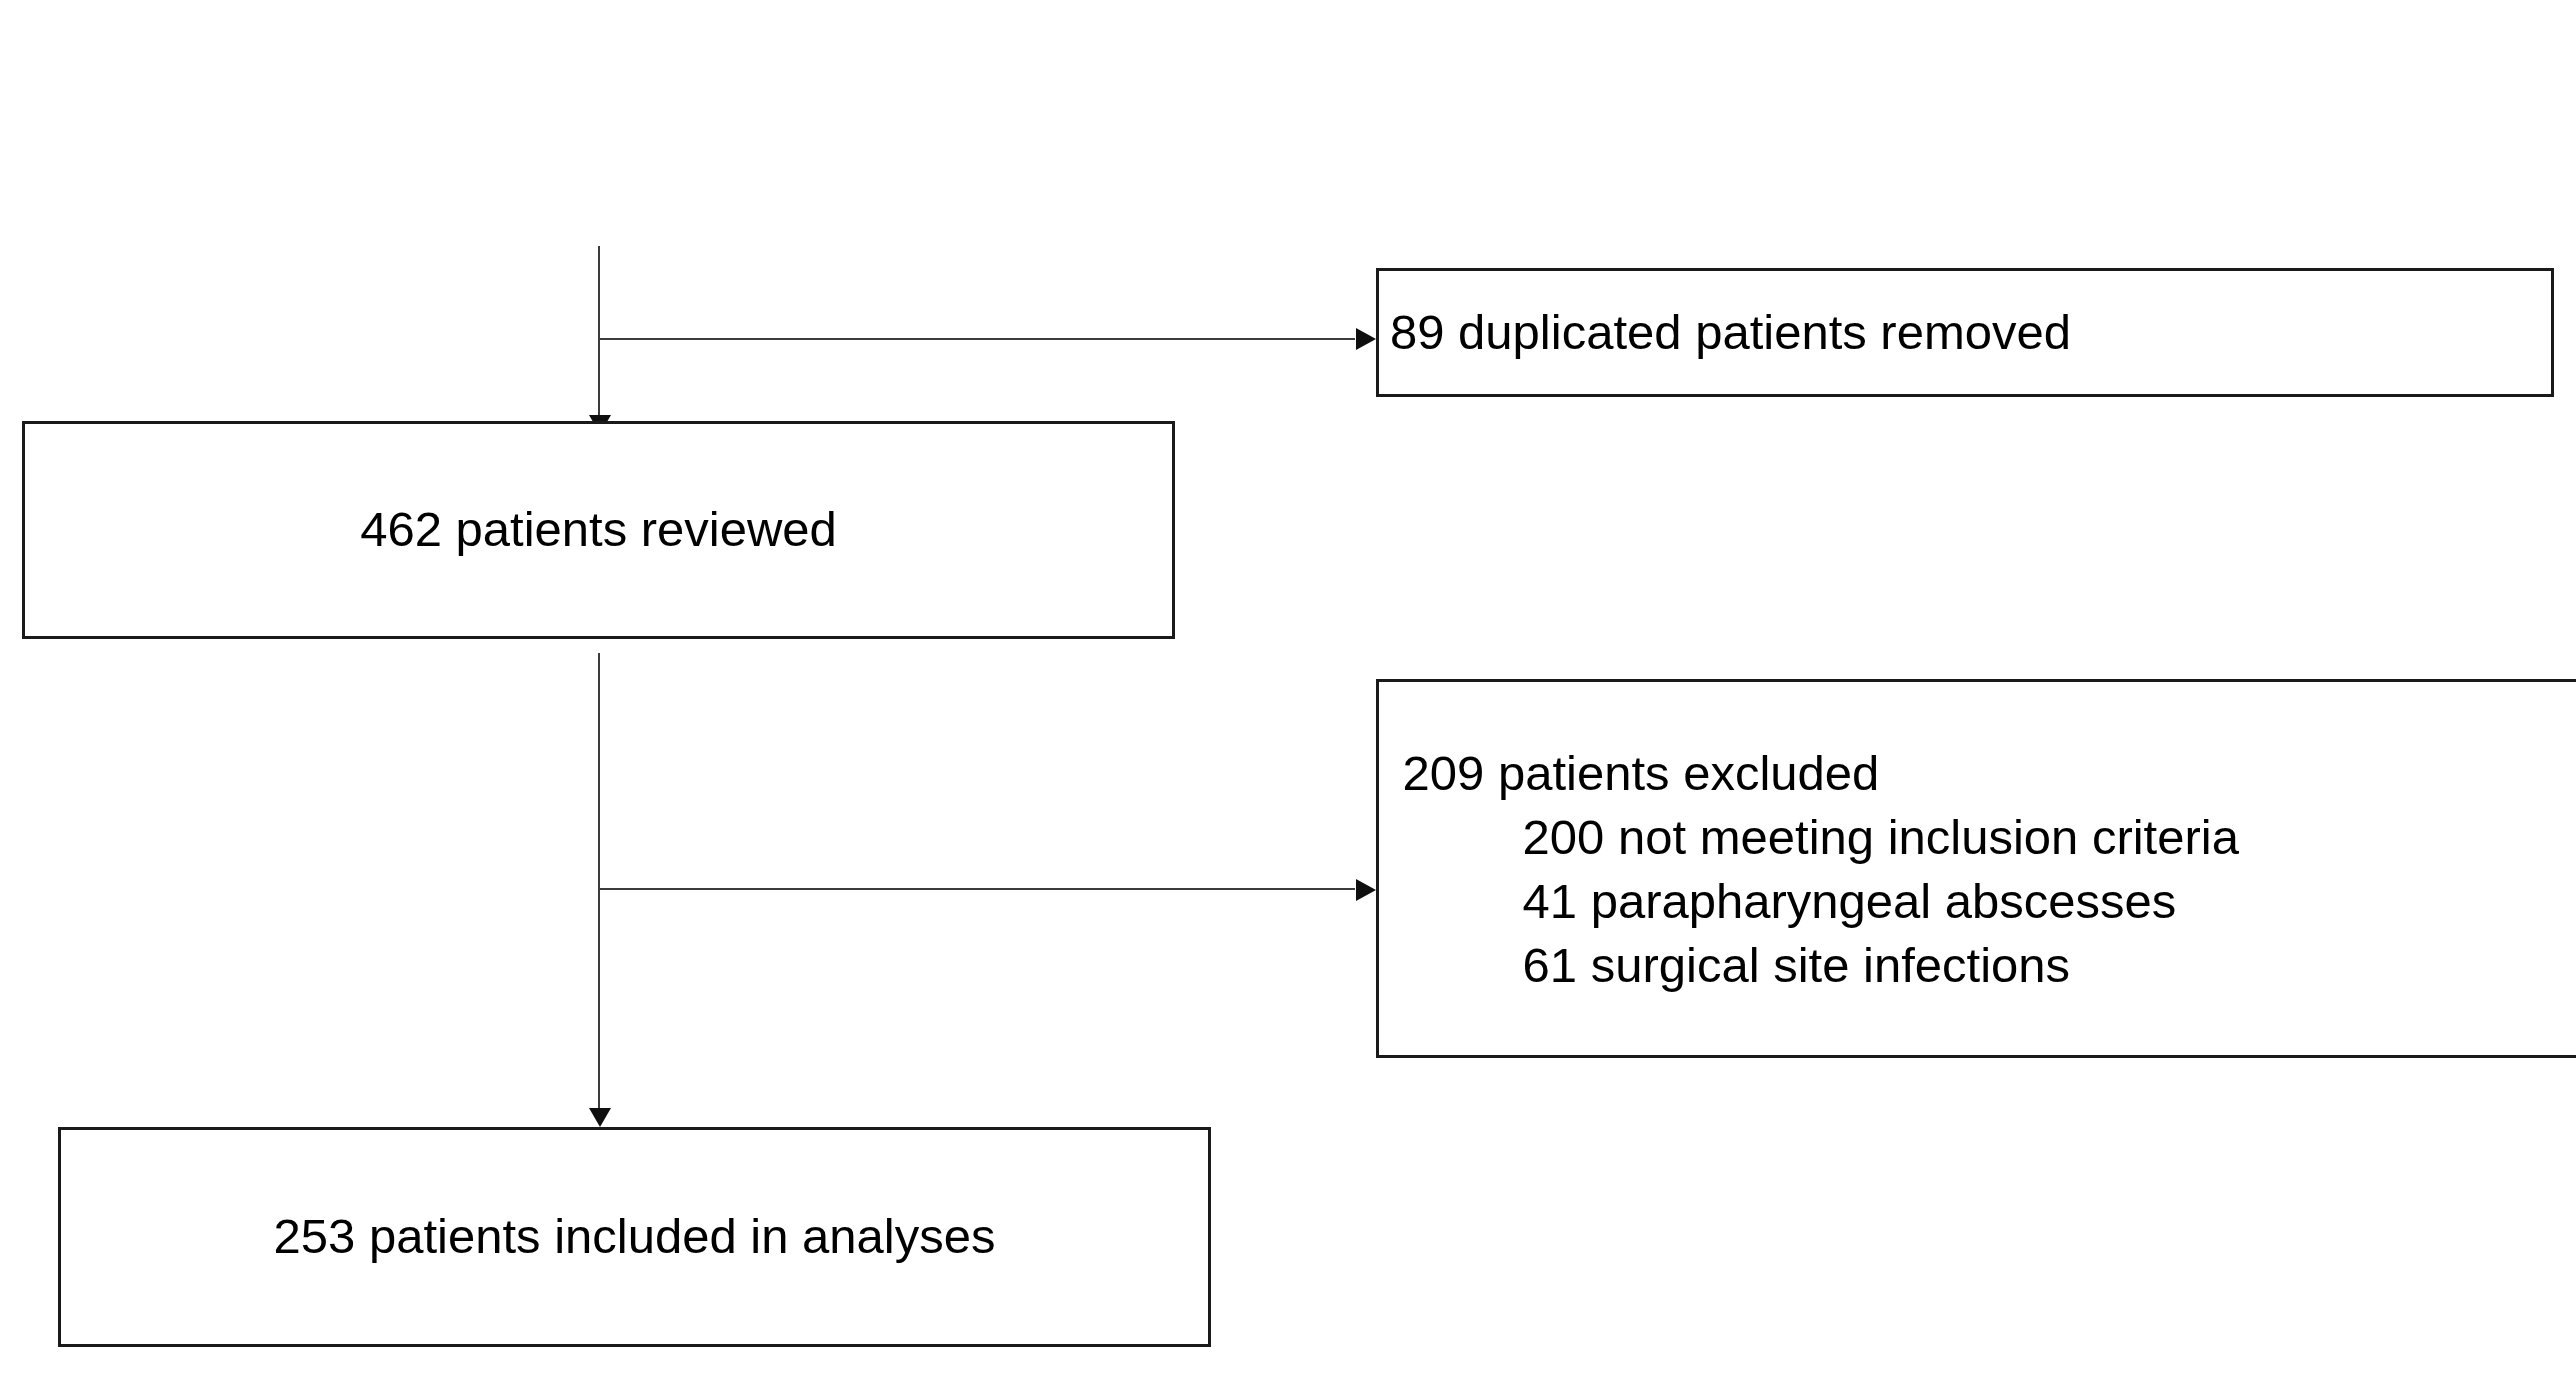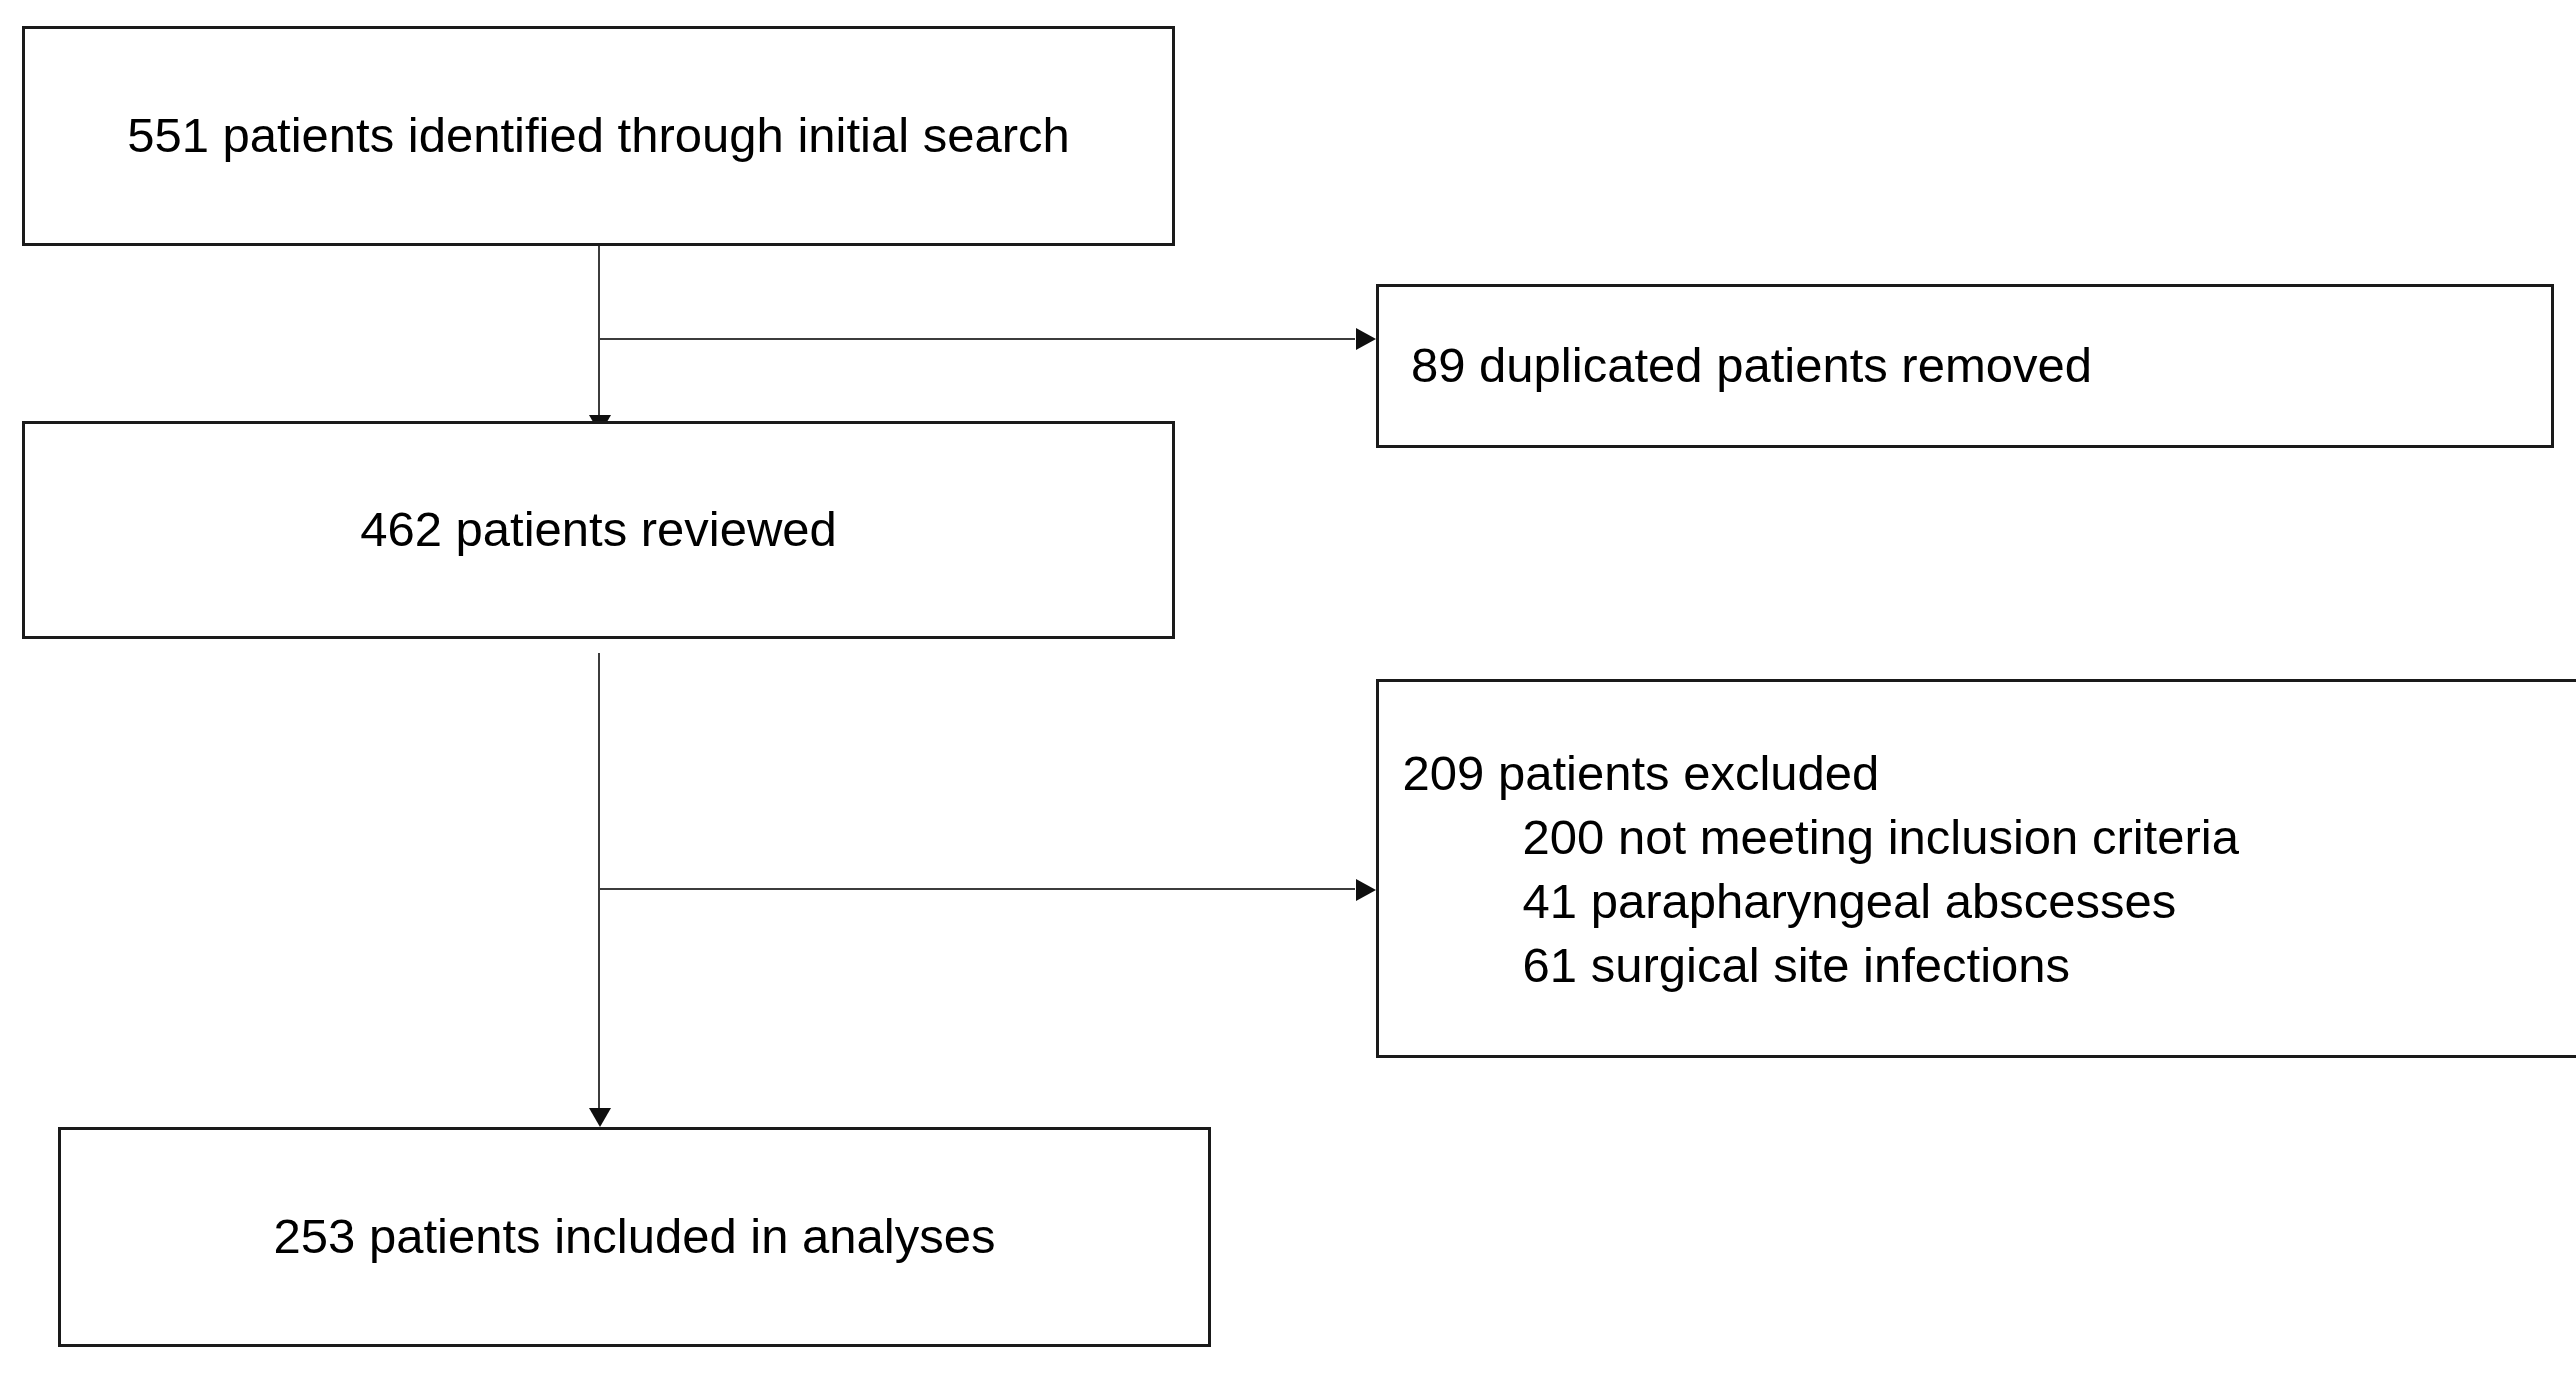--- a/index.html
+++ b/index.html
@@ -61,21 +61,21 @@
   .arrow-right {
     position: absolute;
     width: 0;
     height: 0;
     border-top: 11px solid transparent;
     border-bottom: 11px solid transparent;
     border-left: 20.5px solid #0f0f0f;
   }
   
   #box-identified { left: 22px;   top: 26px;   width: 1153px; height: 220px; }
-  #box-removed    { left: 1376px; top: 284px;  width: 1178px; height: 164px; padding-left: 32px; }
+  #box-removed    { left: 1376px; top: 268px;  width: 1178px; height: 129px; padding-left: 11px; }
   #box-reviewed   { left: 22px;   top: 421px;  width: 1153px; height: 218px; }
   #box-excluded   { left: 1376px; top: 679px;  width: 1332px; height: 379px; padding-left: 23.6px; line-height: 64px; }
   #box-included   { left: 22px;   top: 1127px; width: 1153px; height: 220px; margin-left: 36px; }
   
   #v-line-1 { left: 598px; top: 246px;  width: 2.4px;   height: 169px; }
   #h-line-1 { left: 598px; top: 338px;  width: 757px; height: 2.4px; }
   #v-line-2 { left: 598px; top: 653px;  width: 2.4px;   height: 455px; }
   #h-line-2 { left: 598px; top: 888px; width: 757px; height: 2.4px; }
   #arrow-down-1  { left: 589px;  top: 415px; }
   #arrow-right-1 { left: 1356px; top: 328px; }
@@ -89,23 +89,20 @@
 
   <div class="connector" id="v-line-1"></div>
   <div class="connector" id="h-line-1"></div>
   <div class="connector" id="v-line-2"></div>
   <div class="connector" id="h-line-2"></div>
   <div class="arrow-down" id="arrow-down-1"></div>
   <div class="arrow-right" id="arrow-right-1"></div>
   <div class="arrow-down" id="arrow-down-2"></div>
   <div class="arrow-right" id="arrow-right-2"></div>
 
-  <div class="flowbox center-text" id="box-identified">
-    <span>551 patients identified through initial search</span>
-  </div>
 
   <div class="flowbox left-text" id="box-removed">
     <span>89 duplicated patients removed</span>
   </div>
 
   <div class="flowbox center-text" id="box-reviewed">
     <span>462 patients reviewed</span>
   </div>
 
   <div class="flowbox multi-line" id="box-excluded">

